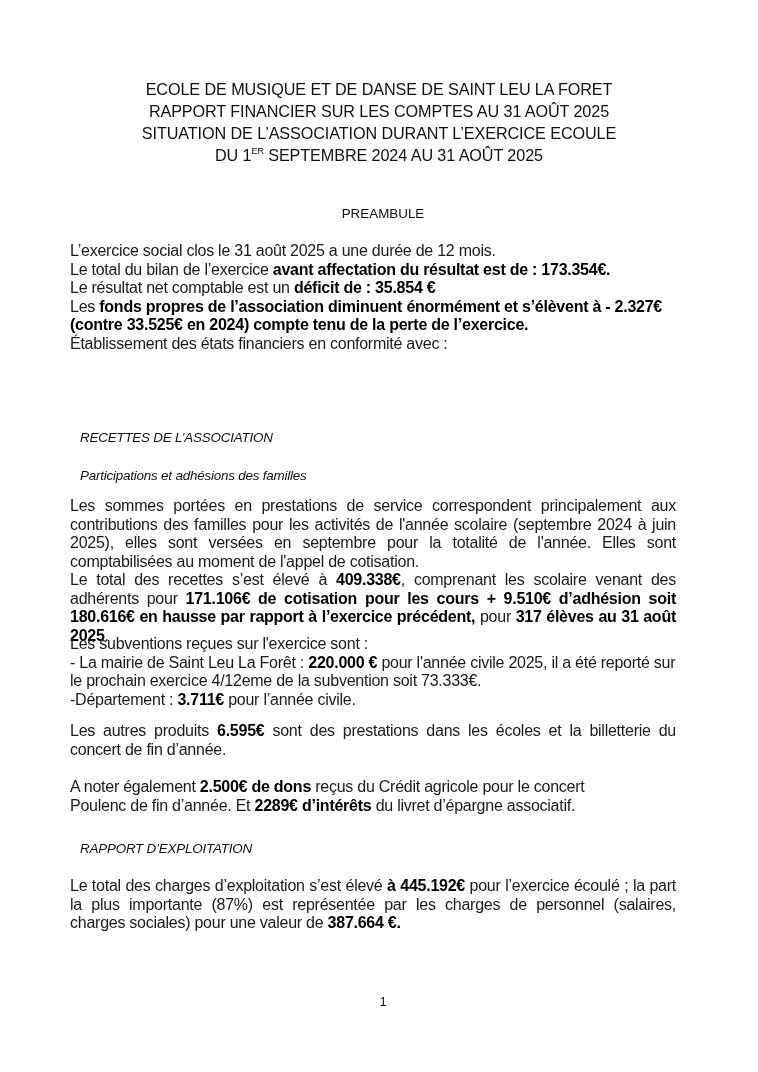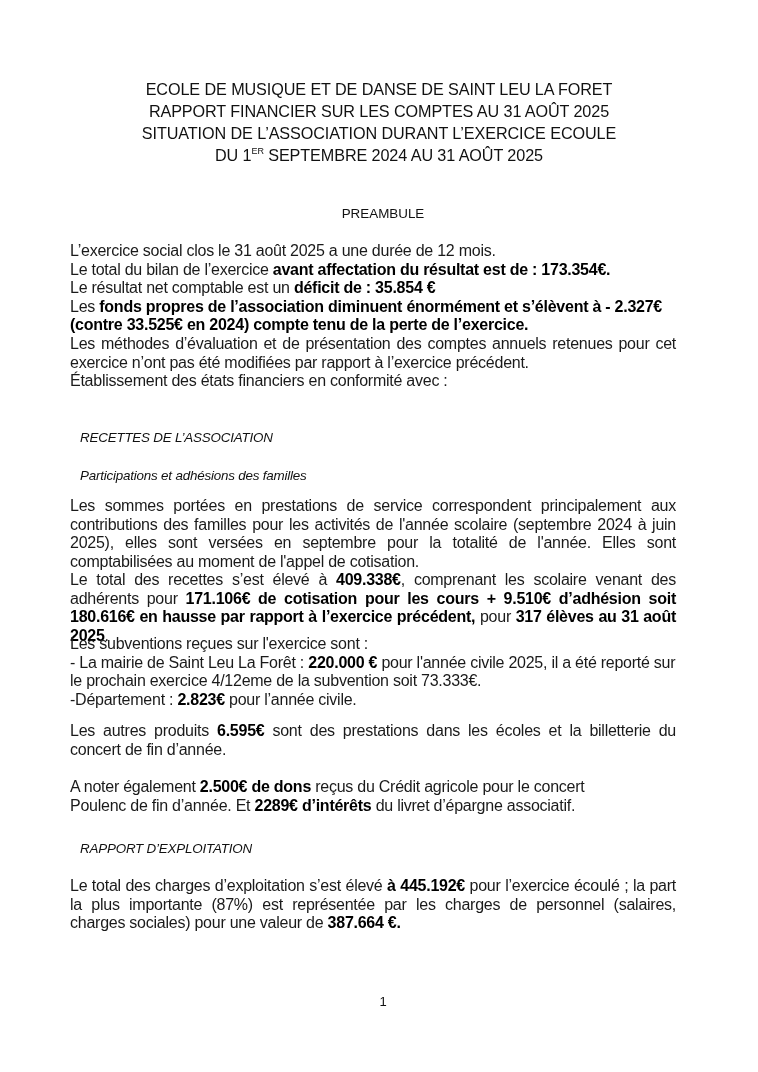--- a/index.html
+++ b/index.html
@@ -95,40 +95,39 @@
     <div><span>DU 1</span><sup>ER</sup><span> SEPTEMBRE 2024 AU 31 AOÛT 2025</span></div>
   </div>
 
   <div class="preamble-heading">PREAMBULE</div>
 
   <div class="content" style="top: 242px;">
     <p>L’exercice social clos le 31 août 2025 a une durée de 12 mois.</p>
     <p><span>Le total du bilan de l’exercice </span><b>avant affectation du résultat est de : 173.354€.</b></p>
     <p><span>Le résultat net comptable est un </span><b>déficit de : 35.854 €</b></p>
     <p><span>Les </span><b>fonds propres de l’association diminuent énormément et s’élèvent à - 2.327€ (contre 33.525€ en 2024) compte tenu de la perte de l’exercice.</b></p>
-    <p class="justify">Les méthodes d’évaluation et de présentation des comptes annuels retenues pour cet exercice n’ont pas été modifiées par rapport à l’exercice précédent.</p>
     <p>Établissement des états financiers en conformité avec :</p>
   </div>
 
   <div class="heading" style="top: 430px;">RECETTES DE L’ASSOCIATION</div>
 
   <div class="heading" style="top: 468px;">Participations et adhésions des familles</div>
 
   <div class="content justify" style="top: 497px;">
     <p>Les sommes portées en prestations de service correspondent principalement aux contributions des familles pour les activités de l'année scolaire (septembre 2024 à juin 2025), elles sont versées en septembre pour la totalité de l'année. Elles sont comptabilisées au moment de l'appel de cotisation.</p>
   </div>
 
   <div class="content justify" style="top: 571px;">
     <p><span>Le total des recettes s’est élevé à </span><b>409.338€</b><span>, comprenant les scolaire venant des adhérents pour </span><b>171.106€ de cotisation pour les cours + 9.510€ d’adhésion soit 180.616€ en hausse par rapport à l’exercice précédent,</b><span> pour </span><b>317 élèves au 31 août 2025</b><span>.</span></p>
   </div>
 
   <div class="content" style="top: 635px;">
     <p>Les subventions reçues sur l'exercice sont :</p>
     <p><span>- La mairie de Saint Leu La Forêt : </span><b>220.000 €</b><span> pour l'année civile 2025, il a été reporté sur le prochain exercice 4/12eme de la subvention soit 73.333€.</span></p>
-    <p><span>-Département : </span><b>2.823€</b><span> pour l’année civile.</span></p>
+    <p><span>-Département : </span><b>3.711€</b><span> pour l’année civile.</span></p>
   </div>
 
   <div class="content justify" style="top: 722px;">
     <p><span>Les autres produits </span><b>6.595€</b><span> sont des prestations dans les écoles et la billetterie du concert de fin d’année.</span></p>
   </div>
 
   <div class="content" style="top: 778px; width: 560px;">
     <p><span>A noter également </span><b>2.500€ de dons</b><span> reçus du Crédit agricole pour le concert Poulenc de fin d’année. Et </span><b>2289€ d’intérêts</b><span> du livret d’épargne associatif.</span></p>
   </div>
 

